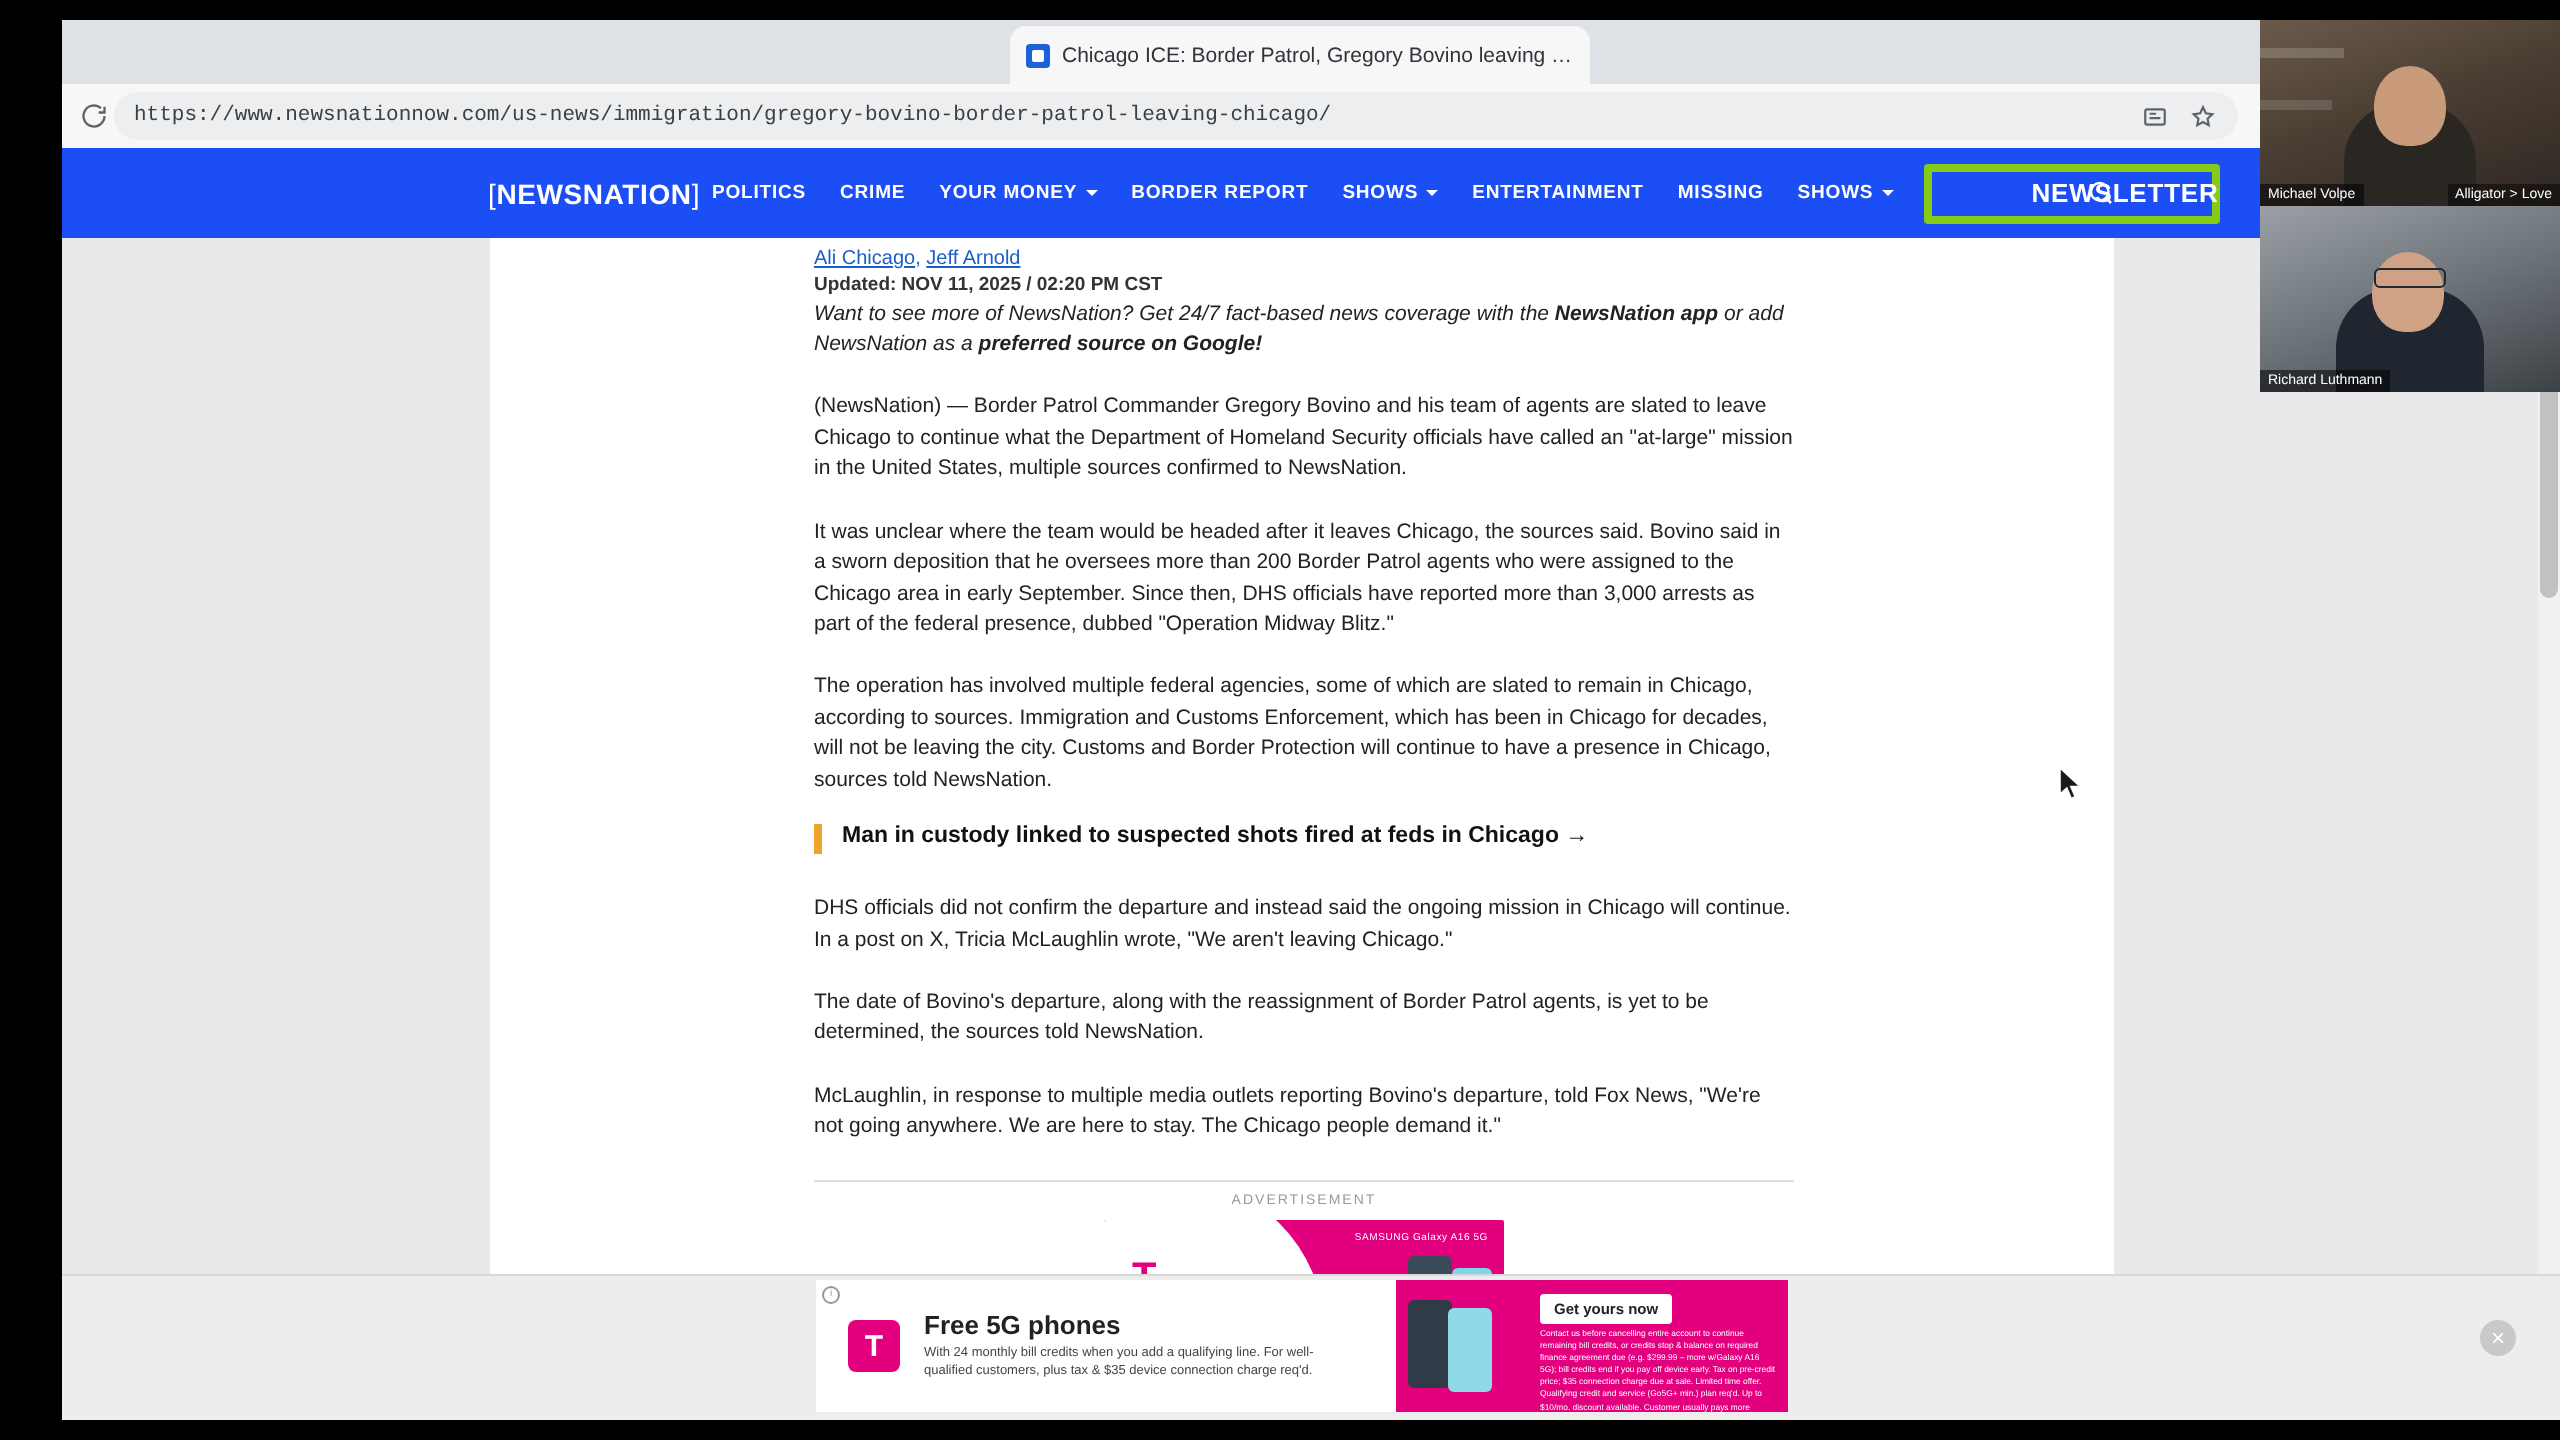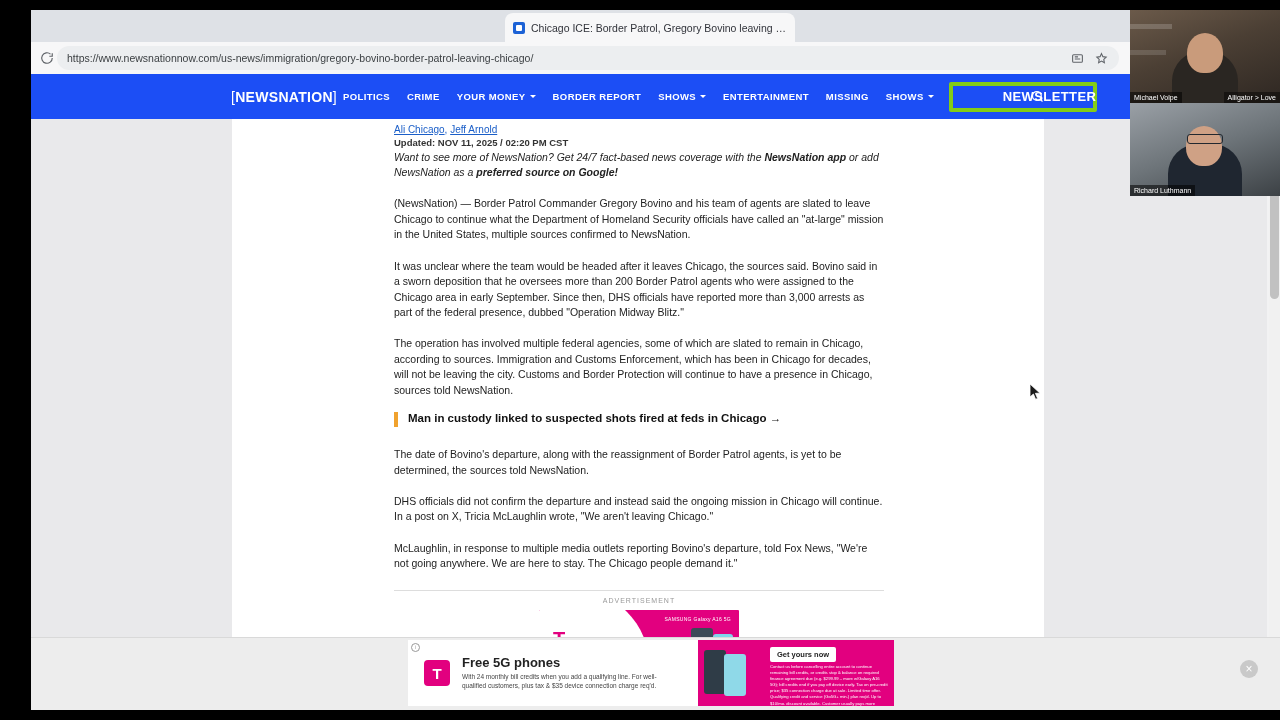--- a/index.html
+++ b/index.html
@@ -101,20 +101,21 @@
     padding: 0 10px;
     box-sizing: border-box;
   }
   .omnibox .url {
     font-size: 10.5px;
     color: #3c4043;
     white-space: nowrap;
     overflow: hidden;
     text-overflow: ellipsis;
     flex: 1;
+    font-family: Liberation Mono, monospace;
   }
   .omni-icon {
     width: 16px; height: 16px;
     flex: none;
     margin-left: 8px;
     color: #5f6368;
     display: flex;
     align-items: center;
     justify-content: center;
   }
@@ -132,21 +133,21 @@
     width: 22px; height: 20px;
     margin: 4px auto 10px auto;
     display: flex;
     align-items: center;
     justify-content: center;
     color: #5f6368;
   }
   
   .viewport {
     position: absolute;
-    left: 18px; top: 64px;
+    left: 31px; top: 64px;
     width: 1249px; height: 636px;
     background: #e9e9eb;
     overflow: hidden;
   }
   .page-col {
     position: absolute;
     left: 214px; top: 0;
     width: 812px;
     height: 636px;
     background: #fff;
@@ -659,22 +660,22 @@
 
         <p class="body">(NewsNation) — Border Patrol Commander Gregory Bovino and his team of agents are slated to leave Chicago to continue what the Department of Homeland Security officials have called an "at-large" mission in the United States, multiple sources confirmed to NewsNation.</p>
         <p class="body">It was unclear where the team would be headed after it leaves Chicago, the sources said. Bovino said in a sworn deposition that he oversees more than 200 Border Patrol agents who were assigned to the Chicago area in early September. Since then, DHS officials have reported more than 3,000 arrests as part of the federal presence, dubbed "Operation Midway Blitz."</p>
         <p class="body">The operation has involved multiple federal agencies, some of which are slated to remain in Chicago, according to sources. Immigration and Customs Enforcement, which has been in Chicago for decades, will not be leaving the city. Customs and Border Protection will continue to have a presence in Chicago, sources told NewsNation.</p>
 
         <div class="readmore">
           <span class="bar"></span>
           <span class="txt">Man in custody linked to suspected shots fired at feds in Chicago →</span>
         </div>
 
+        <p class="body">DHS officials did not confirm the departure and instead said the ongoing mission in Chicago will continue. In a post on X, Tricia McLaughlin wrote, "We aren't leaving Chicago."</p>
         <p class="body">The date of Bovino's departure, along with the reassignment of Border Patrol agents, is yet to be determined, the sources told NewsNation.</p>
-        <p class="body">DHS officials did not confirm the departure and instead said the ongoing mission in Chicago will continue. In a post on X, Tricia McLaughlin wrote, "We aren't leaving Chicago."</p>
         <p class="body">McLaughlin, in response to multiple media outlets reporting Bovino's departure, told Fox News, "We're not going anywhere. We are here to stay. The Chicago people demand it."</p>
 
         <div class="rule"></div>
         <div class="adlabel">ADVERTISEMENT</div>
         <div class="ad-inline">
           <div class="info-badge">i</div>
           <div class="wedge"></div>
           <div class="tmo">T</div>
           <div class="samsung">SAMSUNG Galaxy A16 5G</div>
           <div class="phone"></div>

